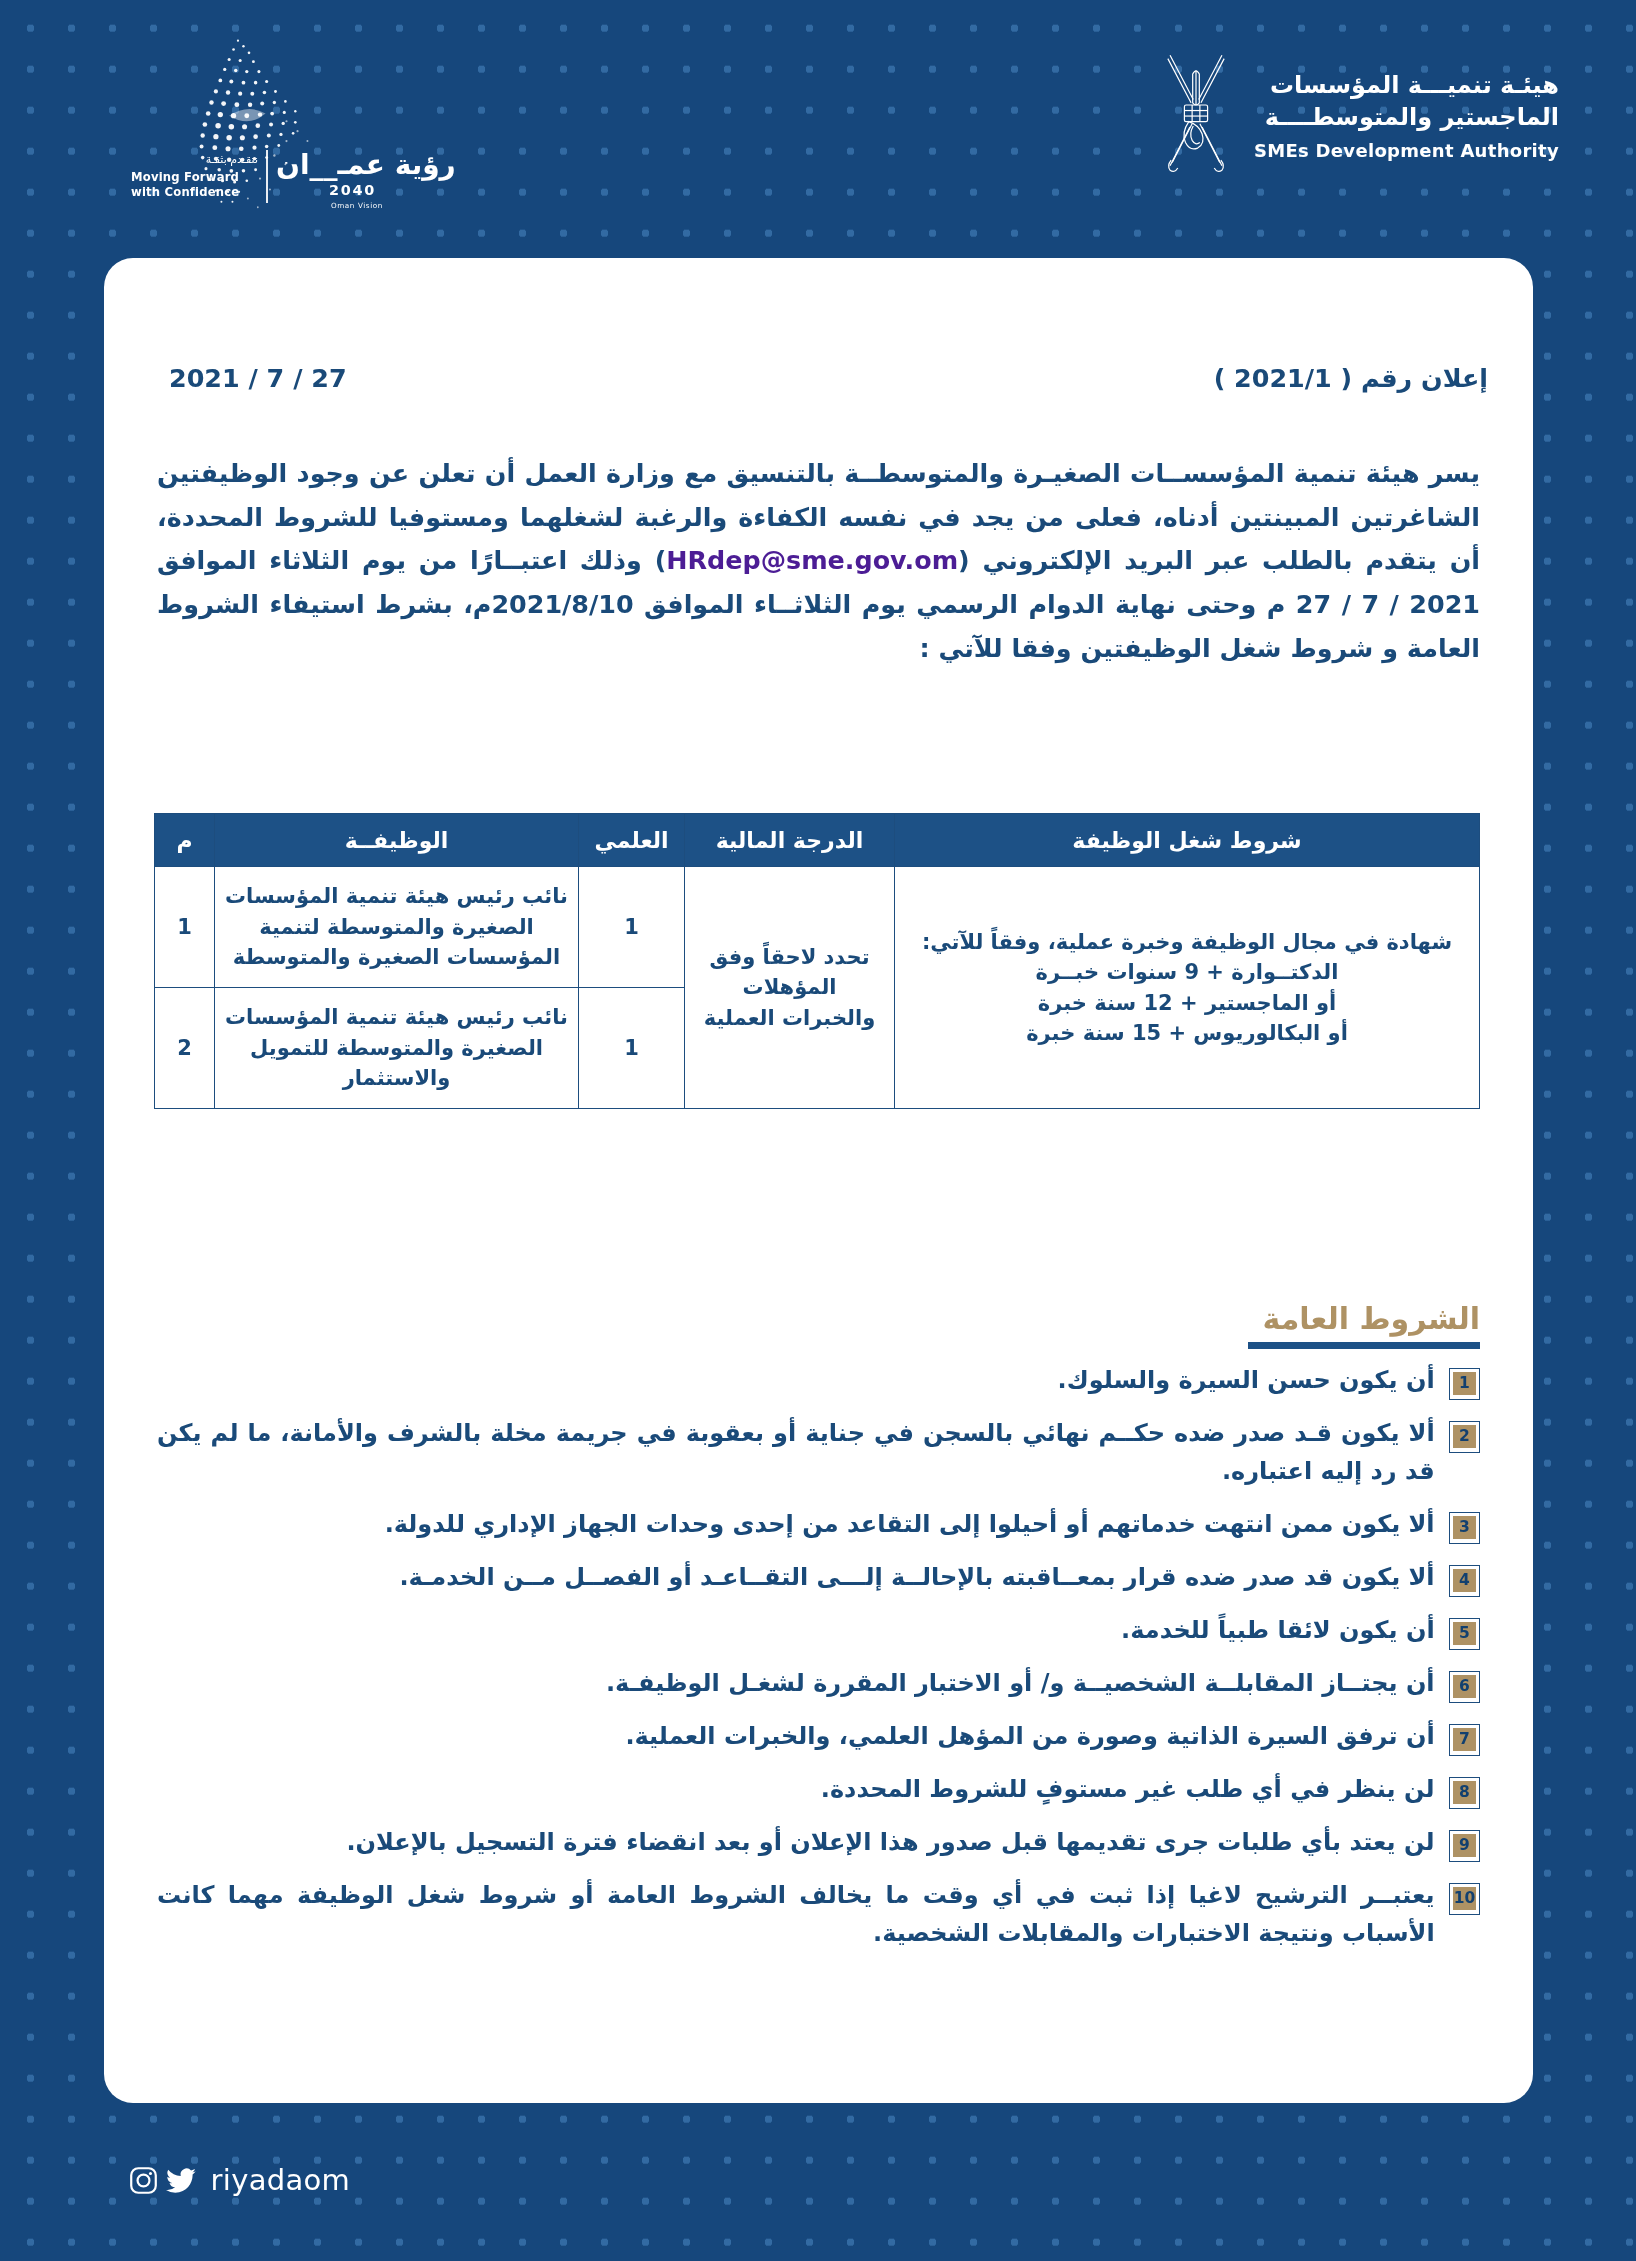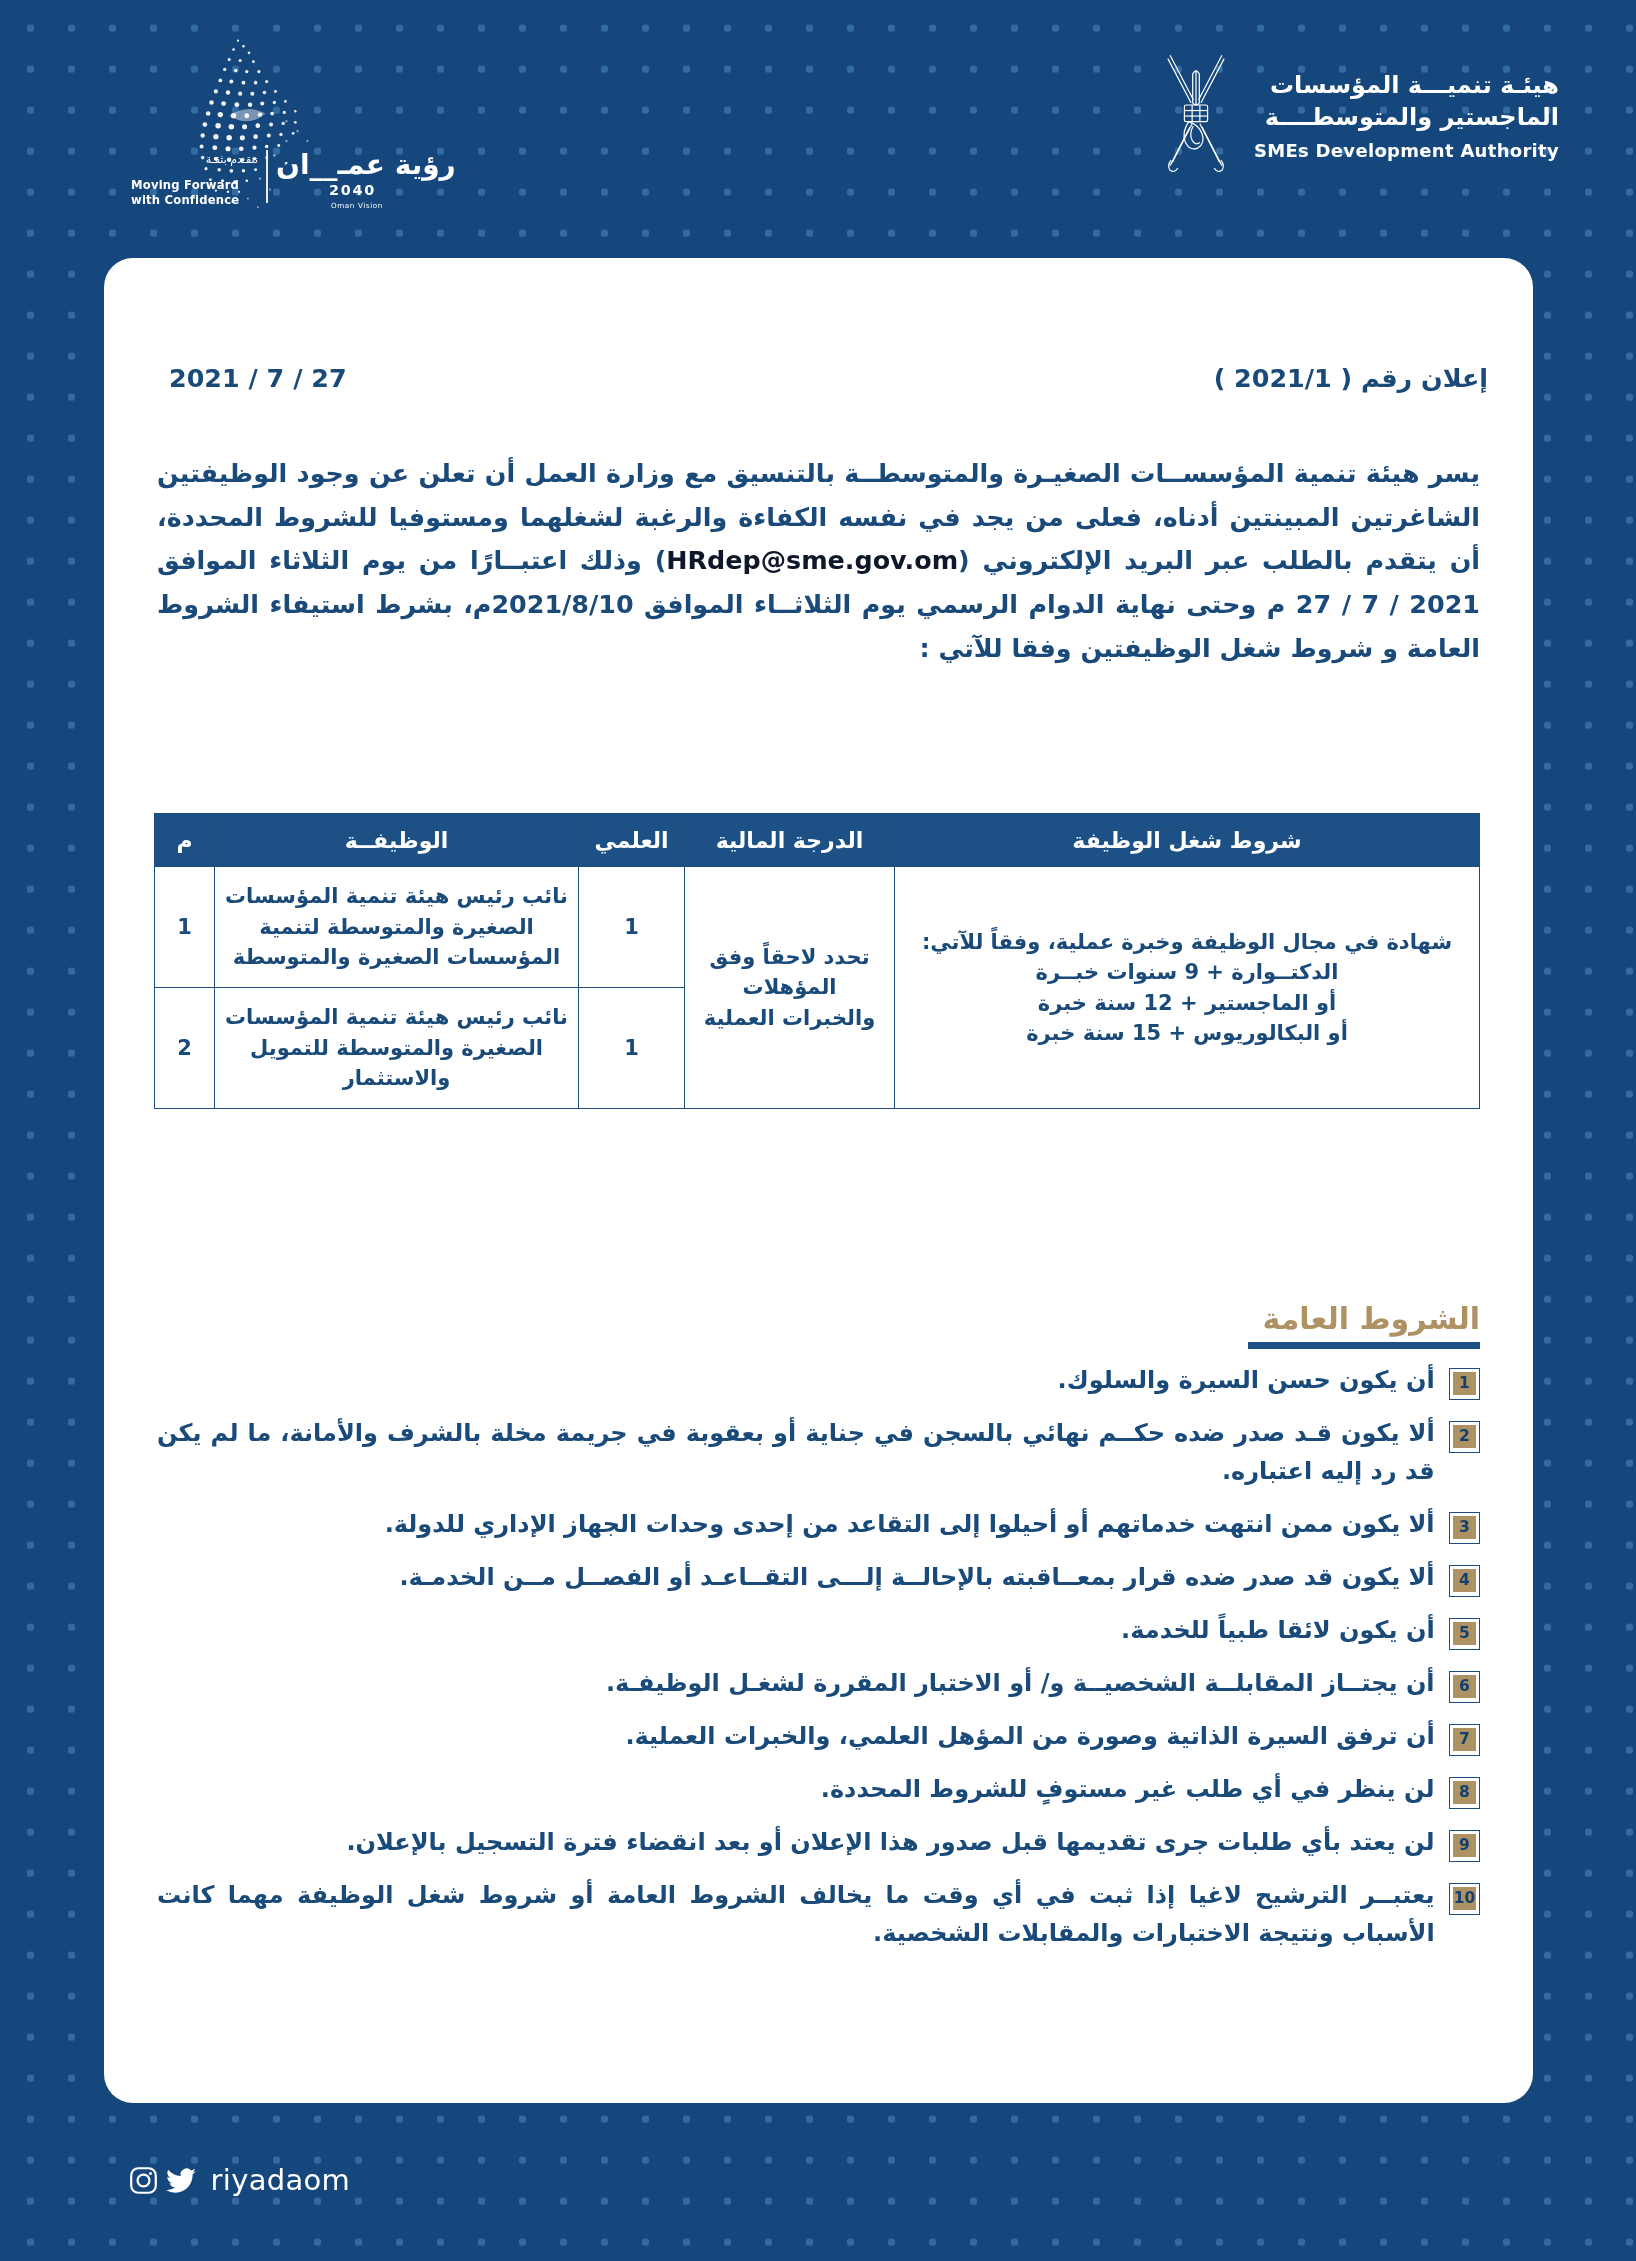--- a/index.html
+++ b/index.html
@@ -52,21 +52,21 @@
     left: 131px;
     top: 153px;
     width: 127px;
     text-align: right;
     color: #ffffff;
     line-height: 1.28;
   }
   .vision-tagline .ar {
     font-size: 11px;
     letter-spacing: 0.6px;
-    margin-bottom: 11px;
+    margin-bottom: 3px;
   }
   .vision-tagline .en {
     font-size: 11.6px;
     font-weight: bold;
     letter-spacing: 0.2px;
     direction: ltr;
     text-align: left;
   }
   .vision-divider {
     position: absolute;
@@ -215,21 +215,21 @@
     right: 53px;
     left: 53px;
     color: #1a4a79;
     font-size: 25.4px;
     font-weight: bold;
     line-height: 1.72;
     text-align: justify;
     text-align-last: right;
   }
   .intro .email {
-    color: #0f172a;
+    color: #4c1d95;
     direction: ltr;
     unicode-bidi: embed;
   }
 
   
   .jobs-table {
     position: absolute;
     top: 555px;
     right: 53px;
     width: 1325px;

